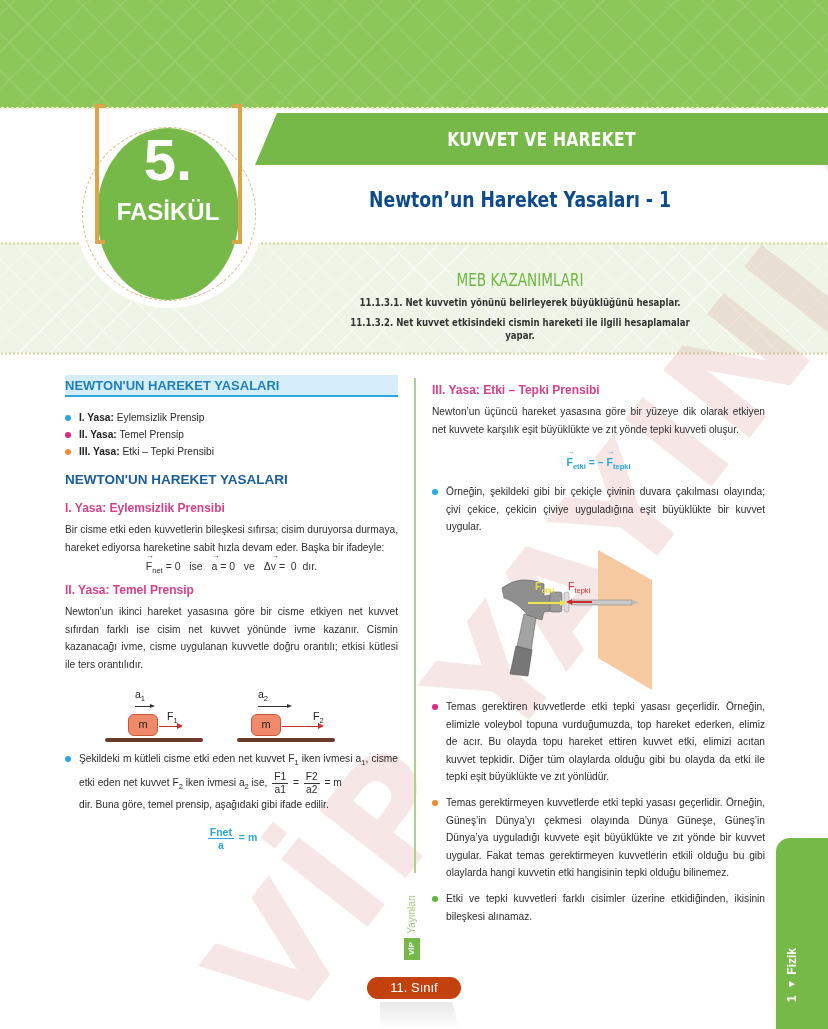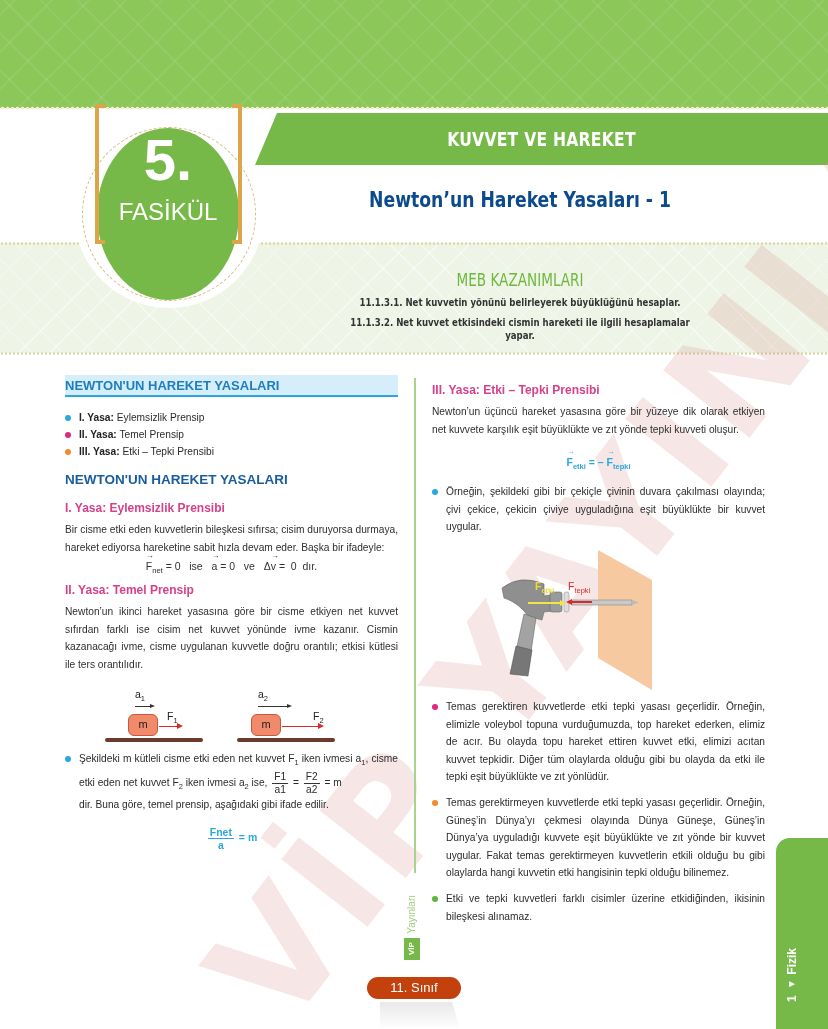--- a/index.html
+++ b/index.html
@@ -76,21 +76,21 @@
     border: 4px solid #dca54a;
   }
   .badge-frame-l { left: 95px; border-right: none; top: 104px; height: 140px; }
   .badge-frame-r { left: 232px; border-left: none; top: 104px; height: 140px; }
   .badge-number {
     position: absolute; left: 100px; top: 126px; width: 136px; text-align: center;
     color: #ffffff; font-weight: bold; font-size: 58px; font-family: "Liberation Sans", sans-serif;
   }
   .badge-label {
     position: absolute; left: 100px; top: 198px; width: 136px; text-align: center;
-    color: #ffffff; font-weight: normal; font-size: 24px; font-family: "Liberation Sans", sans-serif;
+    color: #ffffff; font-weight: bold; font-size: 24px; font-family: "Liberation Sans", sans-serif;
   }
 
   
   .col { position: absolute; top: 375px; }
   .col-left { left: 65px; width: 333px; }
   .col-right { left: 432px; width: 333px; }
   .col-divider {
     position: absolute; left: 414px; top: 378px; width: 1.5px; height: 495px; background: #a9d38a;
   }
 

